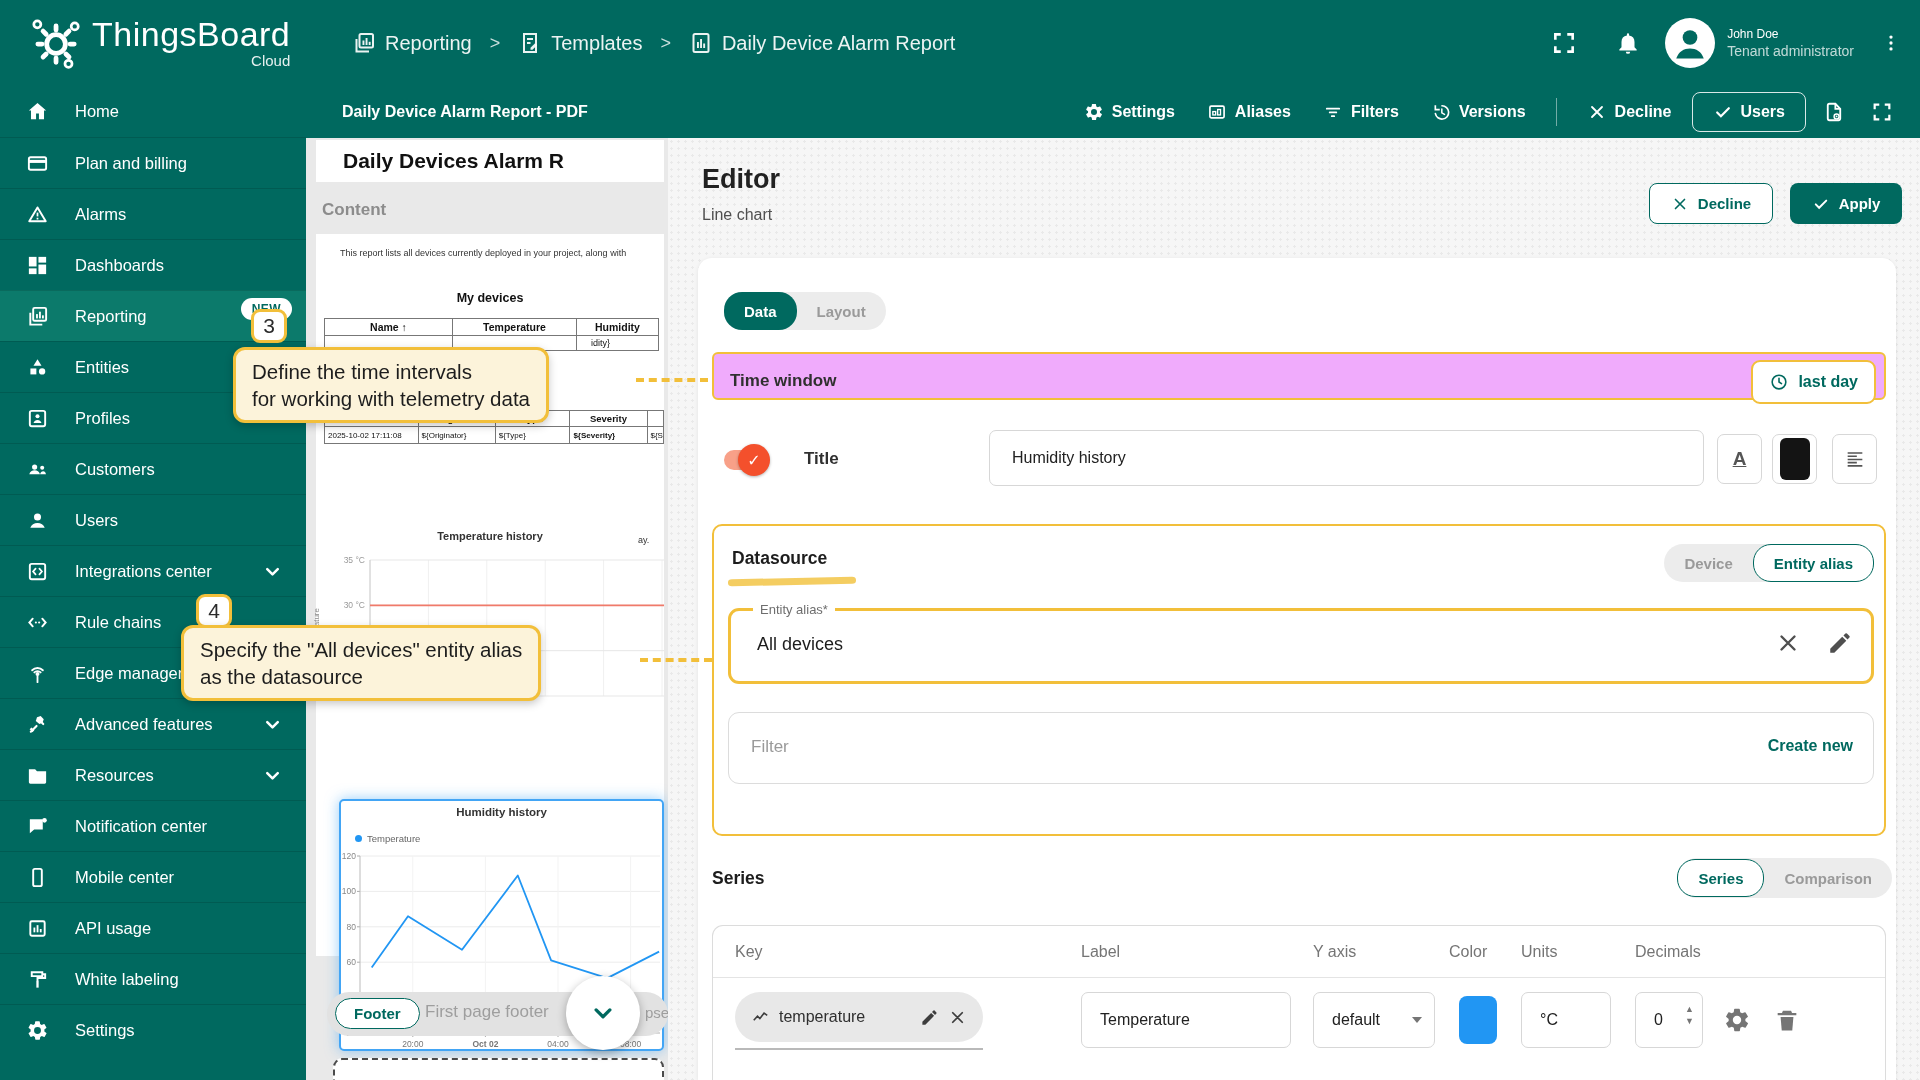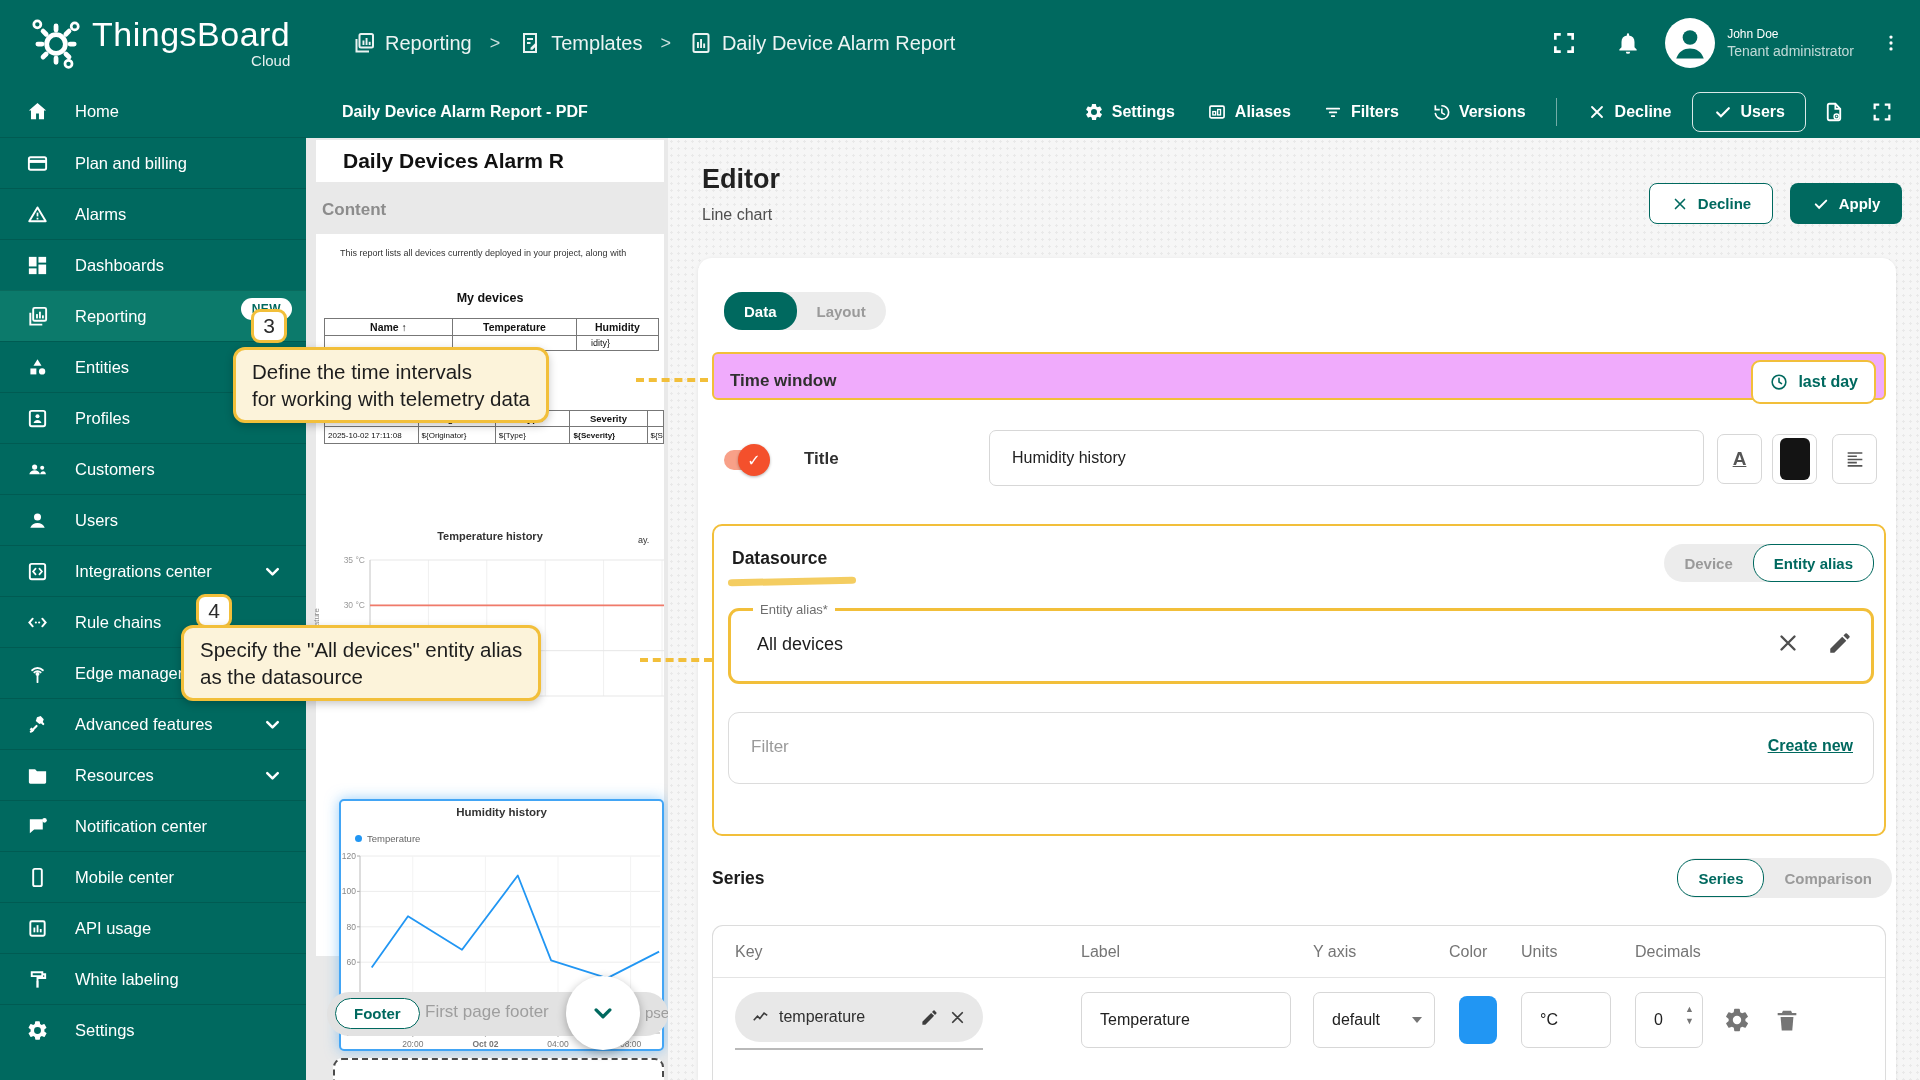--- a/index.html
+++ b/index.html
@@ -120,21 +120,21 @@
   .ds-heading { position:absolute; left:18px; top:22px; font-size:17.5px; font-weight:700; color:#1d1d1d; }
   .ds-marker { position:absolute; left:14px; top:52px; width:128px; height:7px; background:#f2c445; border-radius:4px/3px; transform:rotate(-1.2deg); opacity:.85; }
   .ds-seg { right:10px; top:18px; height:38px; }
   .ea-field { position:absolute; left:14px; top:82px; width:1146px; height:76px; border:3px solid #f2bf3a; border-radius:11px; background:#fff; }
   .ea-label { position:absolute; left:22px; top:-9px; background:#fff; padding:0 7px; font-size:13px; color:#6e6e6e; }
   .ea-value { position:absolute; left:26px; top:23px; font-size:18px; color:#1c1c1c; }
   .ea-icons { position:absolute; right:18px; top:19px; display:flex; gap:26px; }
   .ea-icons .i { width:26px; height:26px; color:#4f4f4f; cursor:pointer; }
   .filter-row { position:absolute; left:14px; top:186px; width:1146px; height:72px; border:1px solid #dcdcdc; border-radius:11px; background:#fff; }
   .filter-label { position:absolute; left:22px; top:24px; font-size:17px; color:#9a9a9a; }
-  .create-new { position:absolute; right:20px; top:24px; font-size:16px; font-weight:700; color:#00695f; cursor:pointer;text-decoration:underline; }
+  .create-new { position:absolute; right:20px; top:24px; font-size:16px; font-weight:700; color:#00695f; cursor:pointer; }
 
   .series-heading { position:absolute; left:14px; top:610px; font-size:17.5px; font-weight:700; color:#1d1d1d; }
   .series-seg { right:4px; top:600px; height:40px; }
   .series-card { position:absolute; left:14px; top:667px; width:1174px; height:155px; border:1px solid #dcdcdc; border-radius:11px 11px 0 0; border-bottom:none; background:#fff; }
   .series-head { position:absolute; top:0; left:0; width:100%; height:52px; border-bottom:1px solid #e4e4e4; }
   .series-head span { position:absolute; top:17px; font-size:16px; color:#757575; }
   .key-chip { position:absolute; left:22px; top:66px; width:248px; height:50px; background:#e8e8e8; border-radius:25px; display:flex; align-items:center; padding:0 16px; gap:9px; cursor:pointer; }
   .key-chip .i { width:19px; height:19px; color:#3d3d3d; }
   .key-chip .txt { font-size:16px; color:#2f2f2f; }
   .key-underline { position:absolute; left:22px; top:122px; width:248px; height:1.5px; background:#b9b9b9; }

